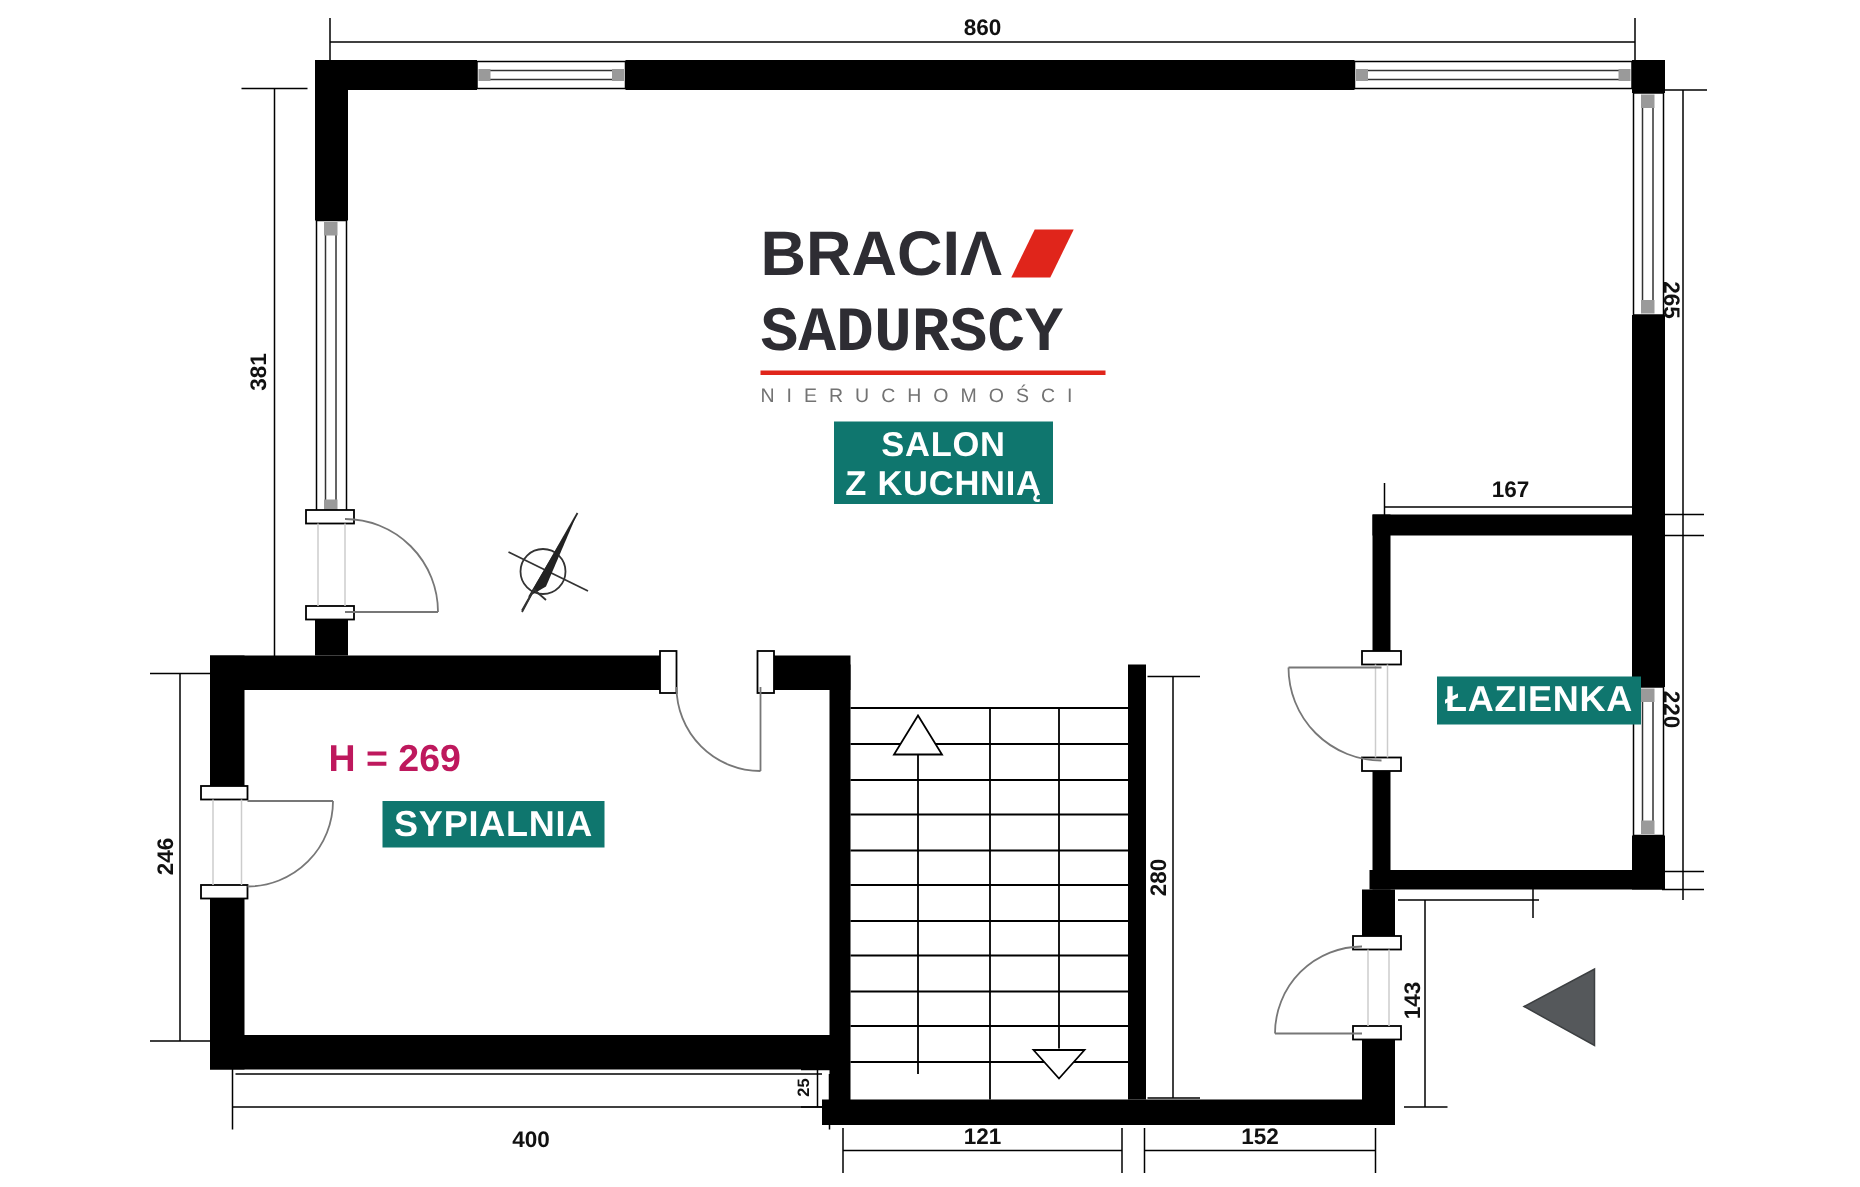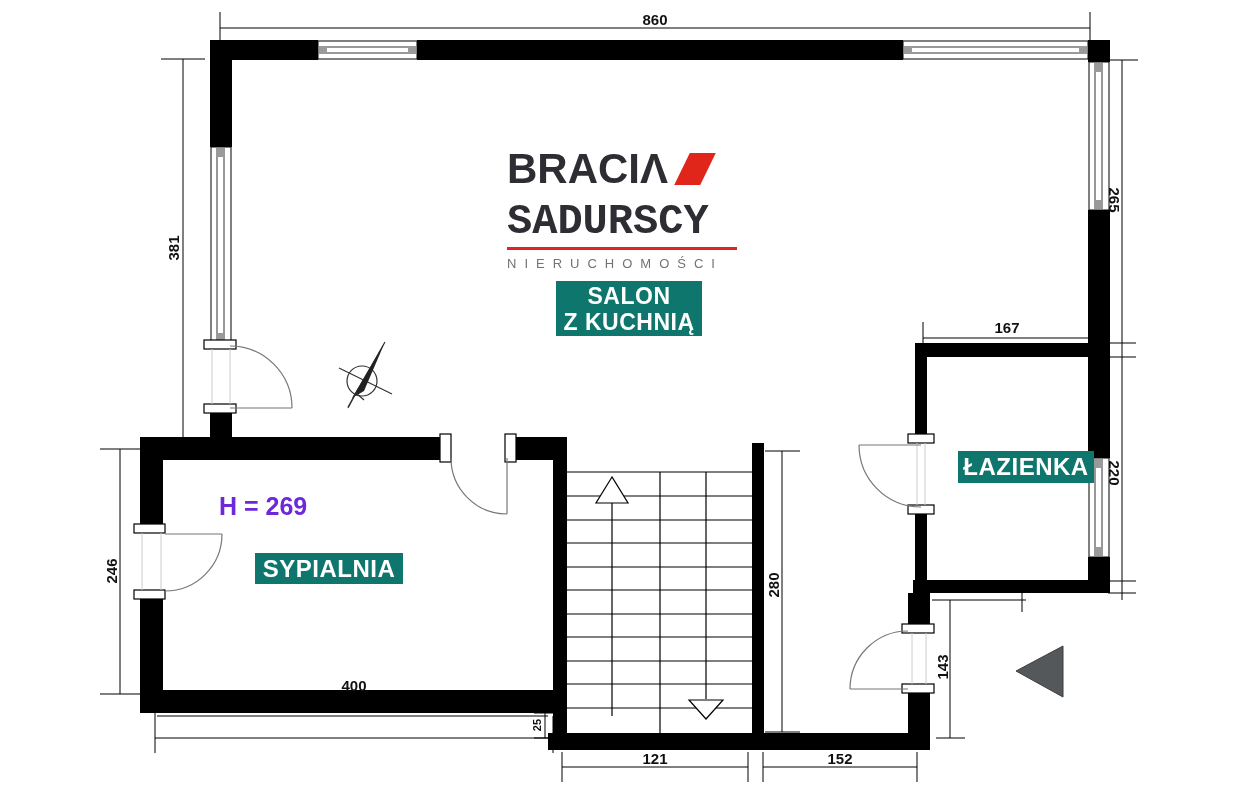--- a/index.html
+++ b/index.html
@@ -8,23 +8,23 @@
   #plan svg{position:absolute;left:0;top:0;}
   .dim{position:absolute;font-size:15px;font-weight:700;color:#111;white-space:nowrap;
        transform:translate(-50%,-50%);line-height:1;}
   .dim.rot-ccw{transform:translate(-50%,-50%) rotate(-90deg);}
   .dim.rot-cw{transform:translate(-50%,-50%) rotate(90deg);}
   .dim.tiny{font-size:11px;}
   .roombox{position:absolute;background:#0f766e;color:#fff;display:flex;flex-direction:column;
            align-items:center;justify-content:center;font-weight:700;letter-spacing:.5px;
            text-align:center;}
   .salon{left:556px;top:281px;width:146px;height:55px;font-size:23px;line-height:26px;}
-  .sypialnia{left:255px;top:553px;width:148px;height:31px;font-size:24px;}
+  .sypialnia{left:255px;top:534px;width:148px;height:31px;font-size:24px;}
   .lazienka{left:936px;top:451px;width:136px;height:32px;font-size:24px;margin-left:22px;}
-  .hnote{position:absolute;left:219px;top:492px;font-size:25px;font-weight:700;color:#6d28d9;}
+  .hnote{position:absolute;left:219px;top:492px;font-size:25px;font-weight:700;color:#be185d;}
   
   .logo{position:absolute;left:507px;top:151px;width:245px;}
   .logo .row1{display:flex;align-items:flex-start;text-align:right;}
   .logo .brand{font-size:42px;font-weight:700;color:#2e2d33;line-height:36px;letter-spacing:0;}
   .logo .accent{width:26px;height:32px;background:#e0251b;transform:skewX(-26deg);
                 margin-left:14px;margin-top:2px;}
   .logo .row2{margin-top:17px;font-family:Liberation Mono, monospace;}
   .logo .rule{width:230px;height:3px;background:#e0251b;margin-top:7px;}
   .logo .tagline{margin-top:6px;font-size:13px;letter-spacing:8px;color:#737373;
                  font-weight:400;white-space:nowrap;}
@@ -252,21 +252,21 @@
     <span>SALON</span>
     <span>Z KUCHNIĄ</span>
   </div>
   <div class="roombox sypialnia">SYPIALNIA</div>
   <div class="roombox lazienka">ŁAZIENKA</div>
   <div class="hnote">H = 269</div>
 
   <div class="dim" style="left:655px;top:19px;">860</div>
   <div class="dim rot-ccw" style="left:173px;top:248px;">381</div>
   <div class="dim rot-ccw" style="left:111px;top:571px;">246</div>
-  <div class="dim" style="left:354px;top:685px;">400</div>
+  <div class="dim" style="left:354px;top:760px;">400</div>
   <div class="dim rot-ccw tiny" style="left:537px;top:725px;">25</div>
   <div class="dim" style="left:655px;top:758px;">121</div>
   <div class="dim" style="left:840px;top:758px;">152</div>
   <div class="dim rot-ccw" style="left:773px;top:585px;">280</div>
   <div class="dim rot-ccw" style="left:942px;top:667px;">143</div>
   <div class="dim" style="left:1007px;top:327px;">167</div>
   <div class="dim rot-cw" style="left:1114px;top:200px;">265</div>
   <div class="dim rot-cw" style="left:1114px;top:473px;">220</div>
 
 </div>

